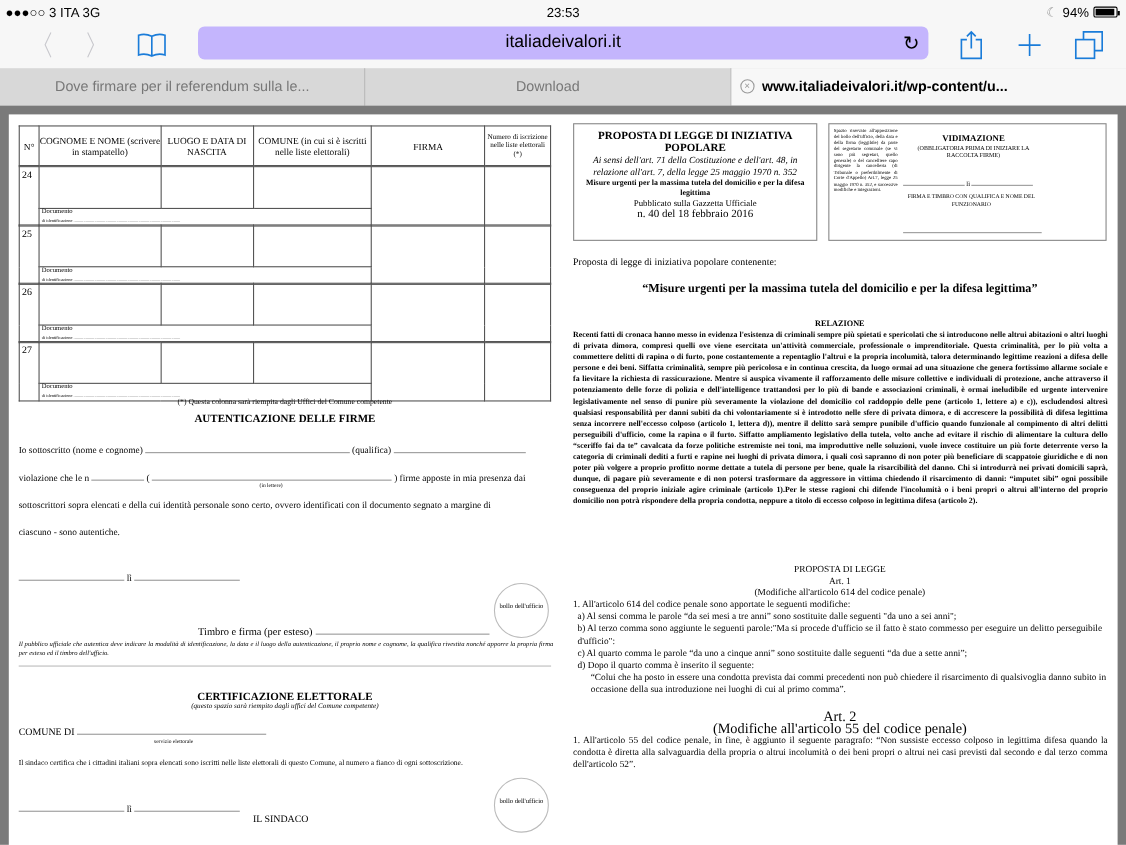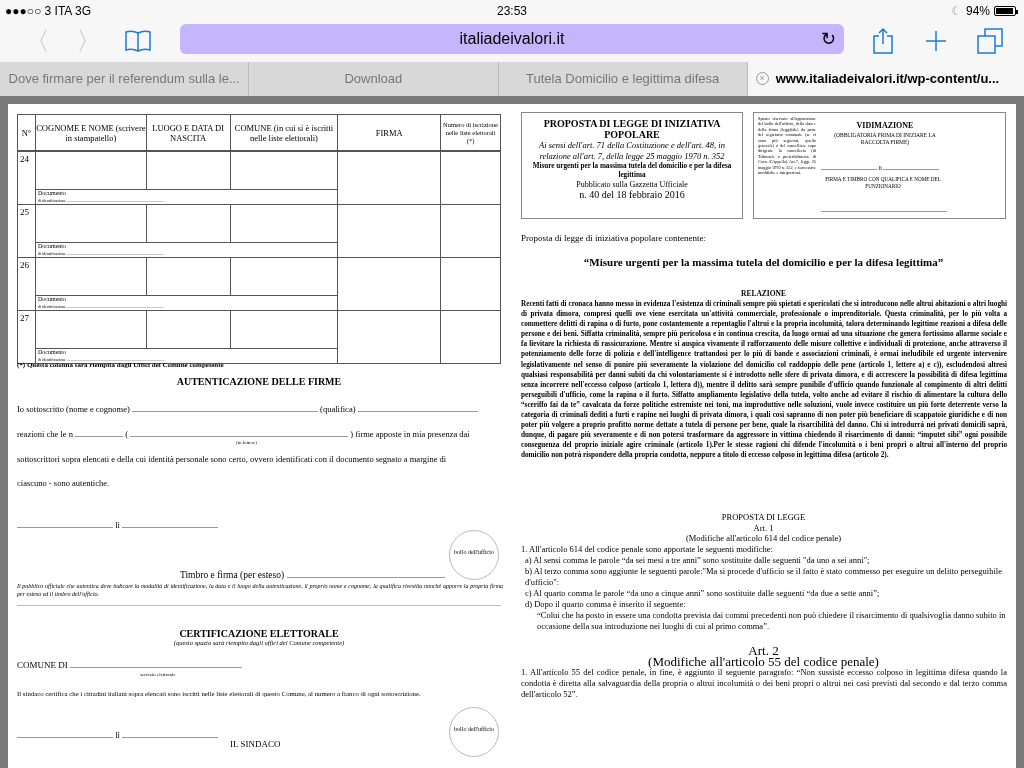--- a/index.html
+++ b/index.html
@@ -75,21 +75,20 @@
     <svg width="28" height="28" viewBox="0 0 28 28">
         <rect x="2" y="9" width="17" height="17" fill="none" stroke="#1a7cd9" stroke-width="1.5"></rect>
         <path d="M9 9 L9 2 L26 2 L26 19 L19 19" fill="none" stroke="#1a7cd9" stroke-width="1.5"></path>
       </svg>
   </span>
 </div>
 
 <div id="tabs">
   <div class="tab"><span>Dove firmare per il referendum sulla le...</span></div>
   <div class="tab"><span>Download</span></div>
-  <div class="tab"><span>Tutela Domicilio e legittima difesa</span></div>
   <div class="tab active">
     <span class="close">×</span>
     <span>www.italiadeivalori.it/wp-content/u...</span>
   </div>
 </div>
 
 <div id="viewer">
 <div id="page">
 
   <table class="sig">
@@ -160,31 +159,31 @@
               <td rowspan="2" style="width:103px;"></td>
               <td rowspan="2" style="width:60px;"></td>
             </tr>
             <tr class="docrow">
               <td colspan="3" class="doc"><span>Documento</span><br><small>di identificazione .................................................................................................</small></td>
             </tr>
           </tbody>
         </table>
       </div>
 
-  <div class="abs small" style="left:9px;top:256px;width:484px;text-align:left;font-size:7px;font-weight:bold;">(*) Questa colonna sarà riempita dagli Uffici del Comune competente</div>
+  <div class="abs small" style="left:9px;top:256px;width:484px;text-align:center;font-size:7px;">(*) Questa colonna sarà riempita dagli Uffici del Comune competente</div>
 
   <div class="abs" style="left:9px;top:272px;width:484px;text-align:center;font-weight:bold;font-size:10px;">AUTENTICAZIONE DELLE FIRME</div>
   <div class="abs small" style="left:9px;top:300px;width:484px;">
     <span>Io sottoscritto (nome e cognome)</span>
     <span class="line" style="width:186px;"></span>
     <span>(qualifica)</span>
     <span class="line" style="width:120px;"></span>
   </div>
   <div class="abs small" style="left:9px;top:325px;width:484px;">
-    <span>reazioni che le n</span>
+    <span>violazione che le n</span>
     <span class="line" style="width:48px;"></span>
     <span>(</span>
     <span class="line" style="width:218px;"></span>
     <span>) firme apposte in mia presenza dai</span>
   </div>
   <div class="abs" style="left:228px;top:336px;font-size:5px;">(in lettere)</div>
   <div class="abs small" style="left:9px;top:350px;width:490px;white-space:nowrap;">sottoscrittori sopra elencati e della cui identità personale sono certo, ovvero identificati con il documento segnato a margine di</div>
   <div class="abs small" style="left:9px;top:374px;">ciascuno - sono autentiche.</div>
 
   <div class="abs small" style="left:9px;top:416px;">

